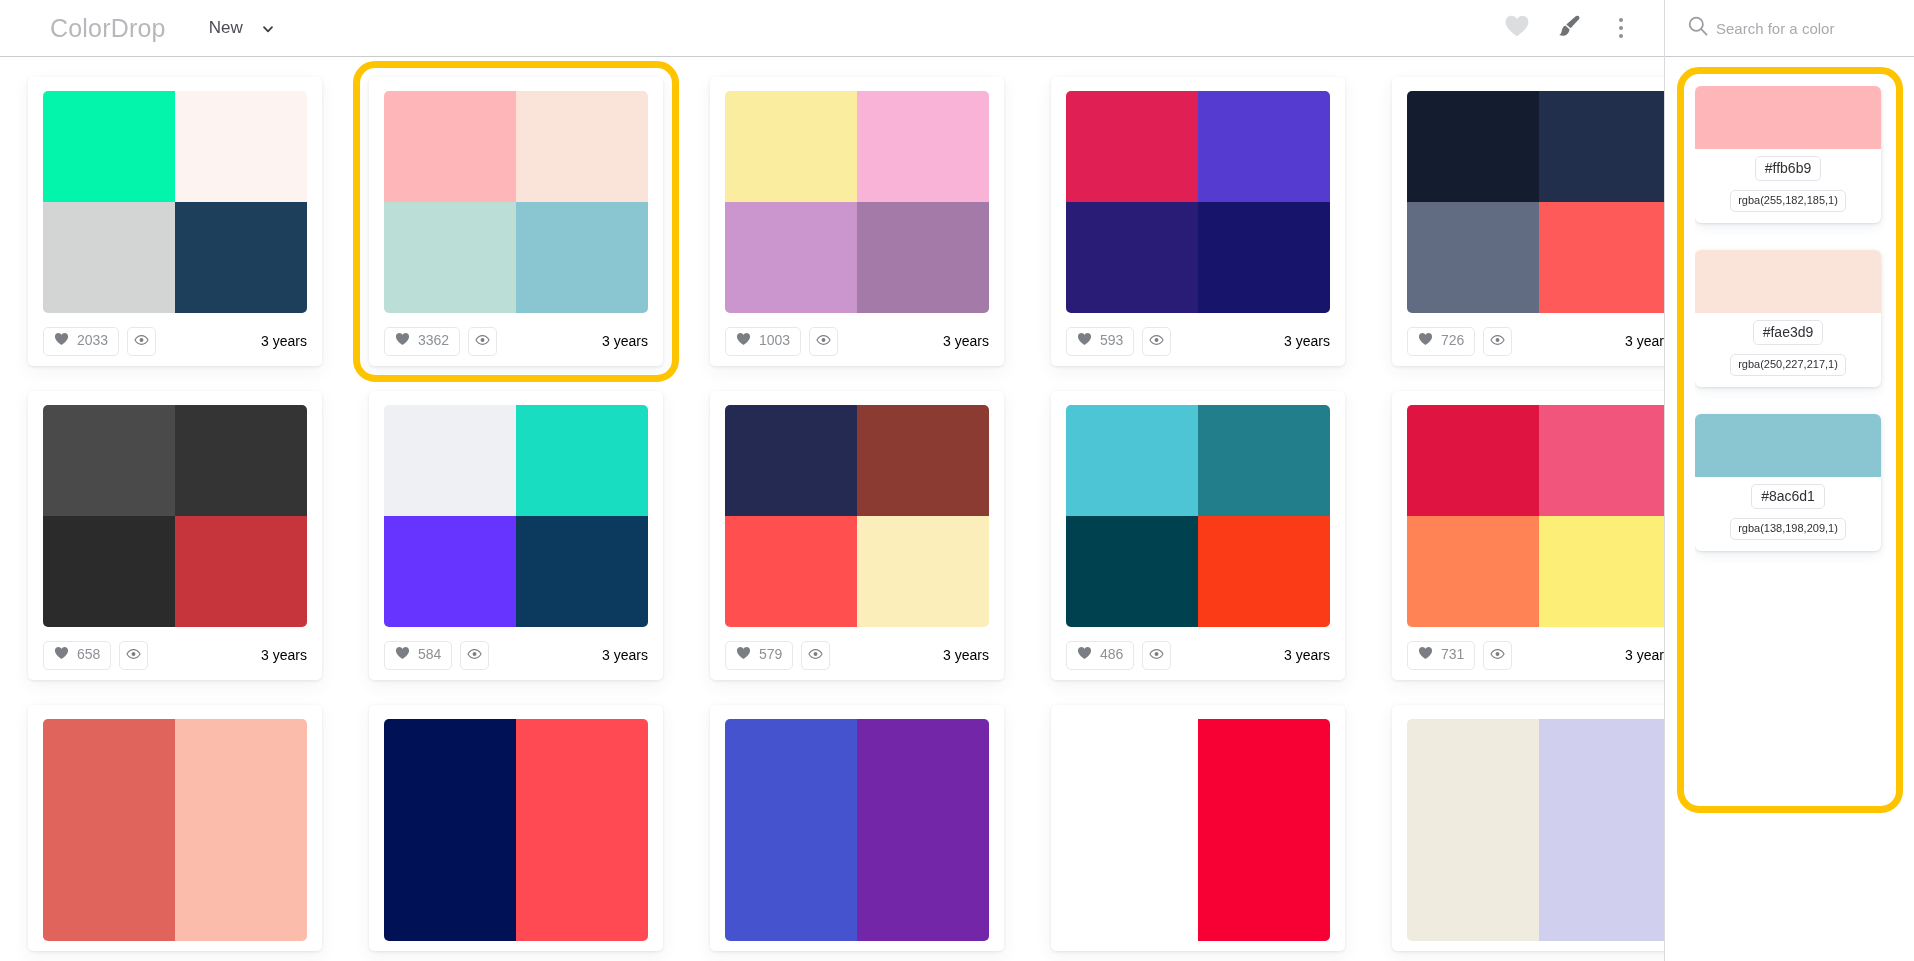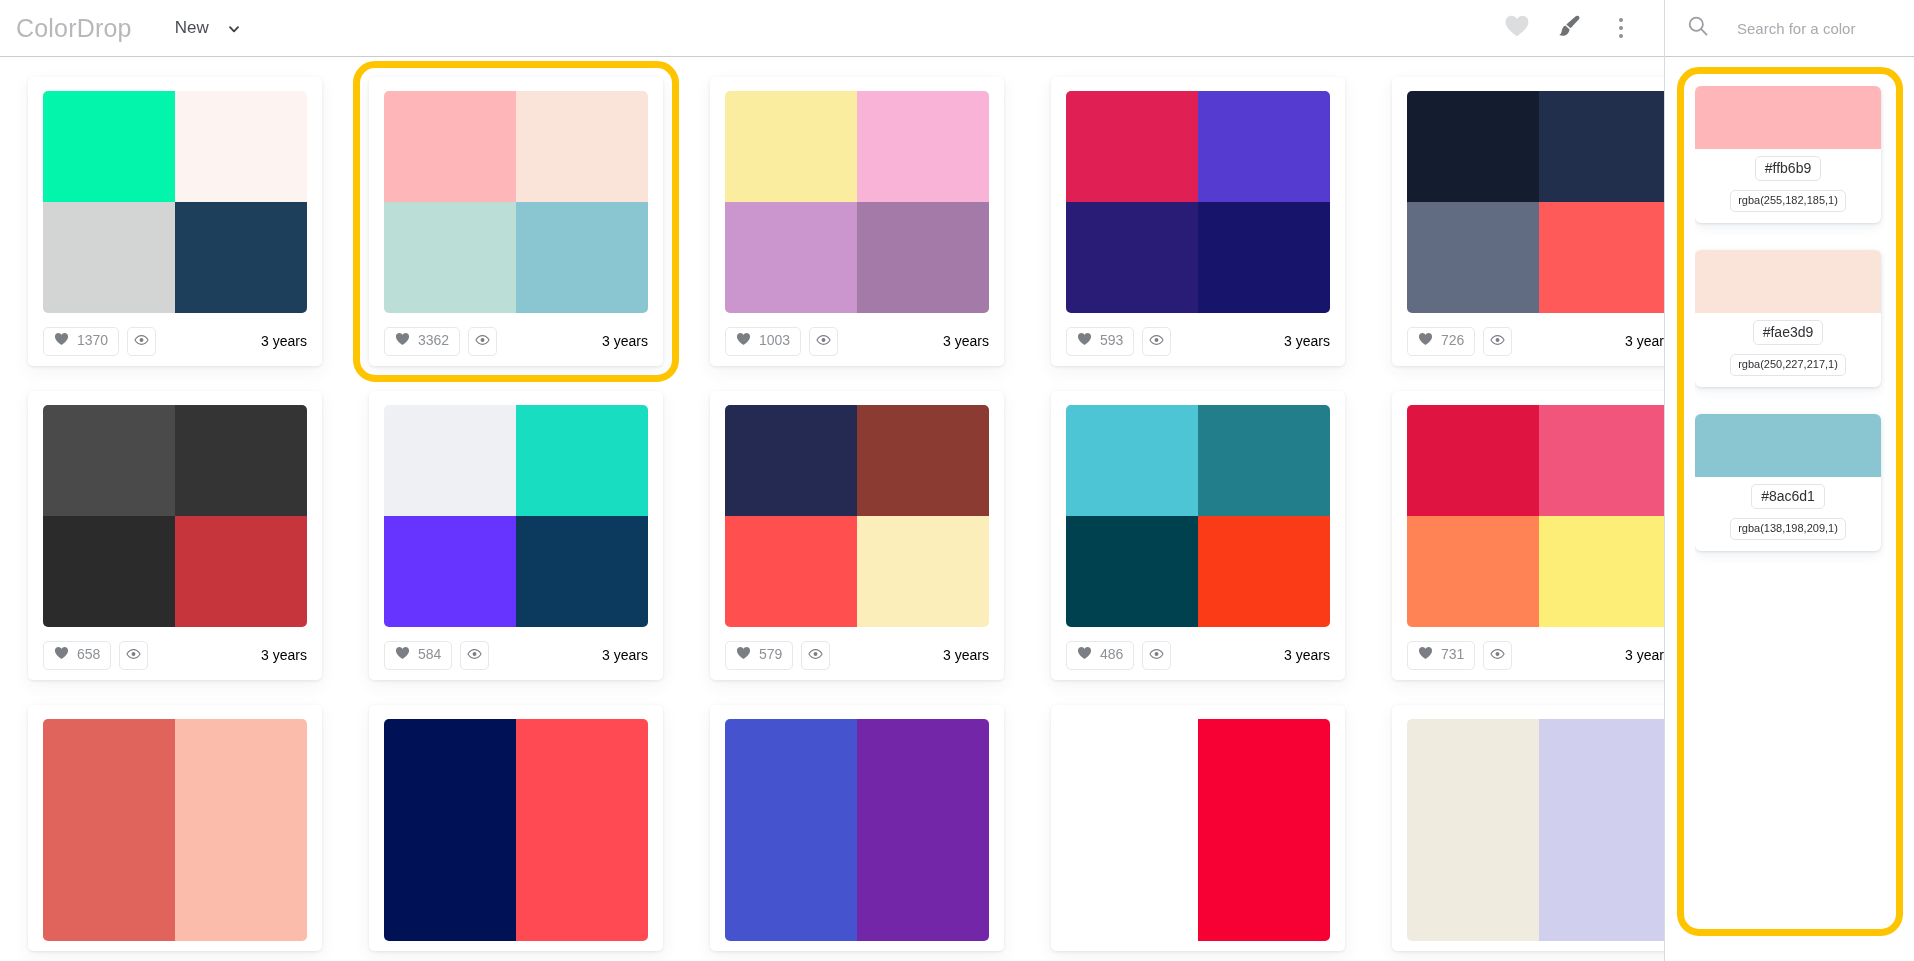--- a/index.html
+++ b/index.html
@@ -19,21 +19,21 @@
   }
 
   
   .topbar {
     height: 57px; width: 100%;
     border-bottom: 1px solid #c9cbce;
     display: flex; align-items: center;
     background: #fff; position: relative;
   }
   .brand {
-    margin-left: 16px;
+    margin-left: 50px;
     font-size: 25px; color: #b6b8bb; letter-spacing: .2px;
     font-weight: 400;
   }
   .new-menu {
     margin-left: 43px; display: flex; align-items: center; gap: 19px;
     font-size: 17px; color: #4a4d52; cursor: pointer;
   }
   .chev { display: inline-block; width: 12px; height: 12px; position: relative; top: 1px; }
   .chev svg { display:block; }
 
@@ -100,31 +100,31 @@
   .pill.eye { padding: 0; width: 29px; justify-content: center; margin-left: 8px; }
   .age {
     margin-left: auto; font-size: 14px; color: #000000;
   }
 
   
   .side-col {
     width: 249px; height: 961px; position: relative; background: #fff;
   }
   .side-search {
-    height: 57px; display: flex; align-items: center; gap: 28px;
+    height: 57px; display: flex; align-items: center; gap: 7px;
     padding-left: 22px; border-bottom: 1px solid #c9cbce;
   }
   .side-search input {
     border: none; outline: none; font-size: 15px; color: #9a9da1;
     font-family: "Liberation Sans", sans-serif; width: 160px; background: transparent;
   }
   .side-search input::placeholder { color: #a7aaae; }
 
   .side-panel {
-    position: absolute; left: 12px; top: 67px; width: 226px; height: 869px;
+    position: absolute; left: 12px; top: 67px; width: 226px; height: 746px;
     border: 7px solid #ffc400; border-radius: 22px;
     padding: 12px 11px;
   }
   .side-scroll { height: 100%; overflow: hidden; }
 
   .color-card {
     background: #ffffff;
     border-radius: 6px;
     box-shadow: 0 1px 3px rgba(30,50,80,.13), 0 4px 12px rgba(30,50,80,.07);
     overflow: hidden;
@@ -194,21 +194,21 @@
               <span style="background: rgb(3, 245, 172);"></span>
               <span style="background: rgb(253, 243, 241);"></span>
               <span style="background: rgb(211, 212, 212);"></span>
               <span style="background: rgb(29, 63, 92);"></span>
             </div>
             <div class="card-foot">
               <div class="pill">
                 <span><svg width="15" height="14" viewBox="0 0 26 24">
                     <path d="M13 22.2 C13 22.2 1.6 15.1 1.6 7.9 C1.6 4.3 4.3 1.8 7.5 1.8 C10 1.8 11.9 3.2 13 5 C14.1 3.2 16 1.8 18.5 1.8 C21.7 1.8 24.4 4.3 24.4 7.9 C24.4 15.1 13 22.2 13 22.2 Z" fill="#7b7f84"></path>
                   </svg></span>
-                <span class="cnt">1370</span>
+                <span class="cnt">2033</span>
               </div>
               <div class="pill eye">
                 <span><svg width="15" height="12" viewBox="0 0 24 16">
                     <path d="M12 1 C5.5 1 1.5 8 1.5 8 C1.5 8 5.5 15 12 15 C18.5 15 22.5 8 22.5 8 C22.5 8 18.5 1 12 1 Z" fill="none" stroke="#7b7f84" stroke-width="1.7"></path>
                     <circle cx="12" cy="8" r="3.1" fill="#7b7f84"></circle>
                   </svg></span>
               </div>
               <div class="age">3 years</div>
             </div>
           </div>

